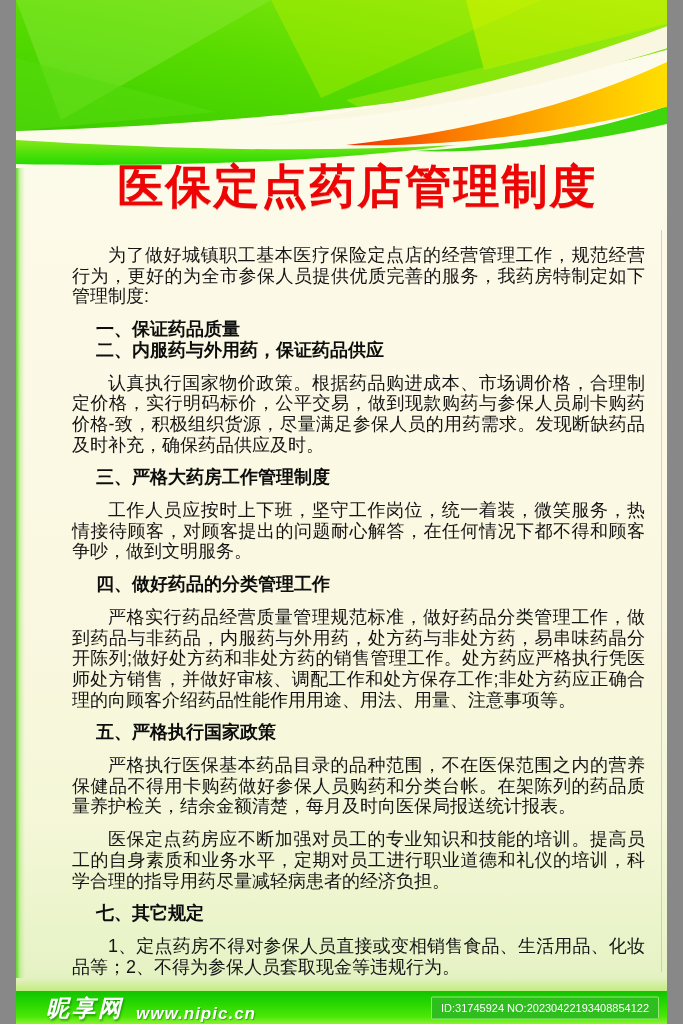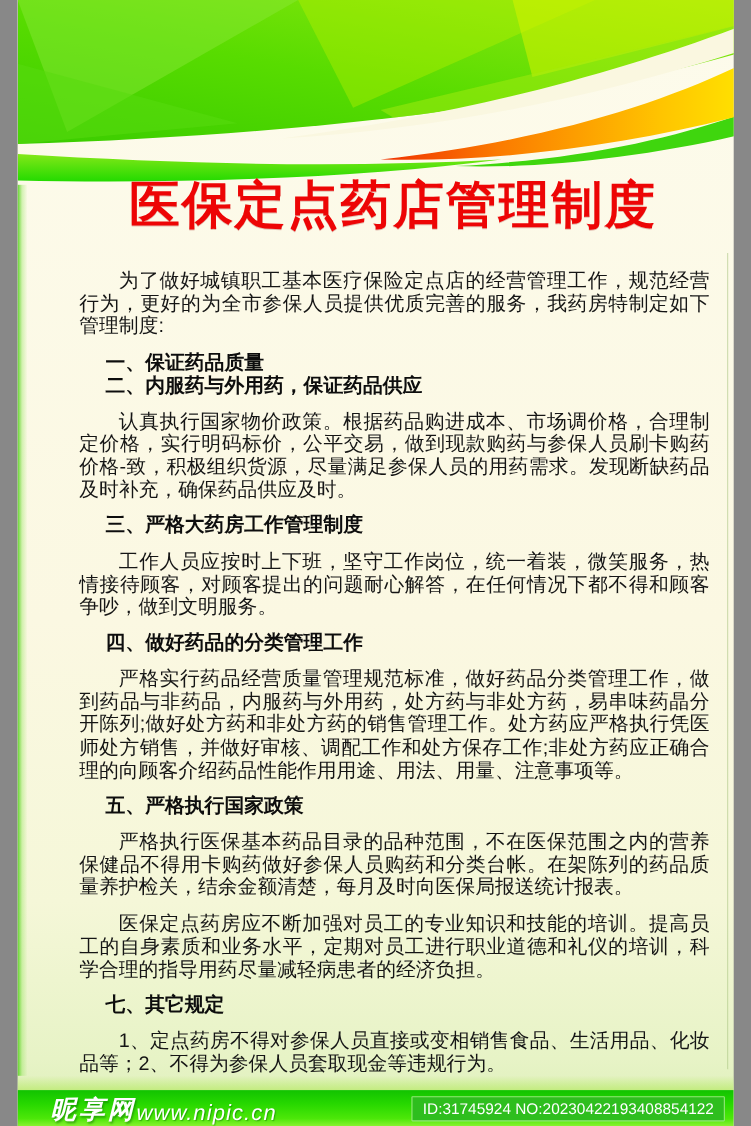--- a/index.html
+++ b/index.html
@@ -35,27 +35,27 @@
   .footer-bar{
     position:absolute;left:0;right:0;bottom:0;height:33px;
     background:linear-gradient(180deg,#12C300 0%,#27D800 38%,#4CE709 78%,#8BF231 100%);
     display:flex;align-items:flex-end;
   }
   .logo{
     margin-left:30px;color:#ffffff;font-style:italic;font-weight:900;font-size:23px;
     letter-spacing:3px;text-shadow:1px 2px 2px rgba(0,95,0,.5);white-space:nowrap;
   }
   .url{
-    color:#ffffff;font-style:italic;font-weight:normal;font-size:20px;
+    margin-left:12px;color:#ffffff;font-style:italic;font-weight:bold;font-size:17px;
     letter-spacing:1px;text-shadow:1px 1px 1px rgba(0,95,0,.45);white-space:nowrap;
   }
   .id-box{
     position:absolute;right:8px;top:50%;transform:translateY(-50%);
     background:#2EBE1E;border:1px solid #94E878;color:#ffffff;
-    font-size:14px;line-height:19px;padding:1px 9px;white-space:nowrap;border-radius:1px;
+    font-size:11px;line-height:19px;padding:1px 9px;white-space:nowrap;border-radius:1px;
   }
 </style>
 </head>
 <body>
 
 <div class="page">
 
   <svg class="banner" viewBox="0 0 683 232" xmlns="http://www.w3.org/2000/svg" aria-hidden="true">
     <defs>
       <linearGradient id="gMain" x1="0" y1="1" x2="1" y2="0">

